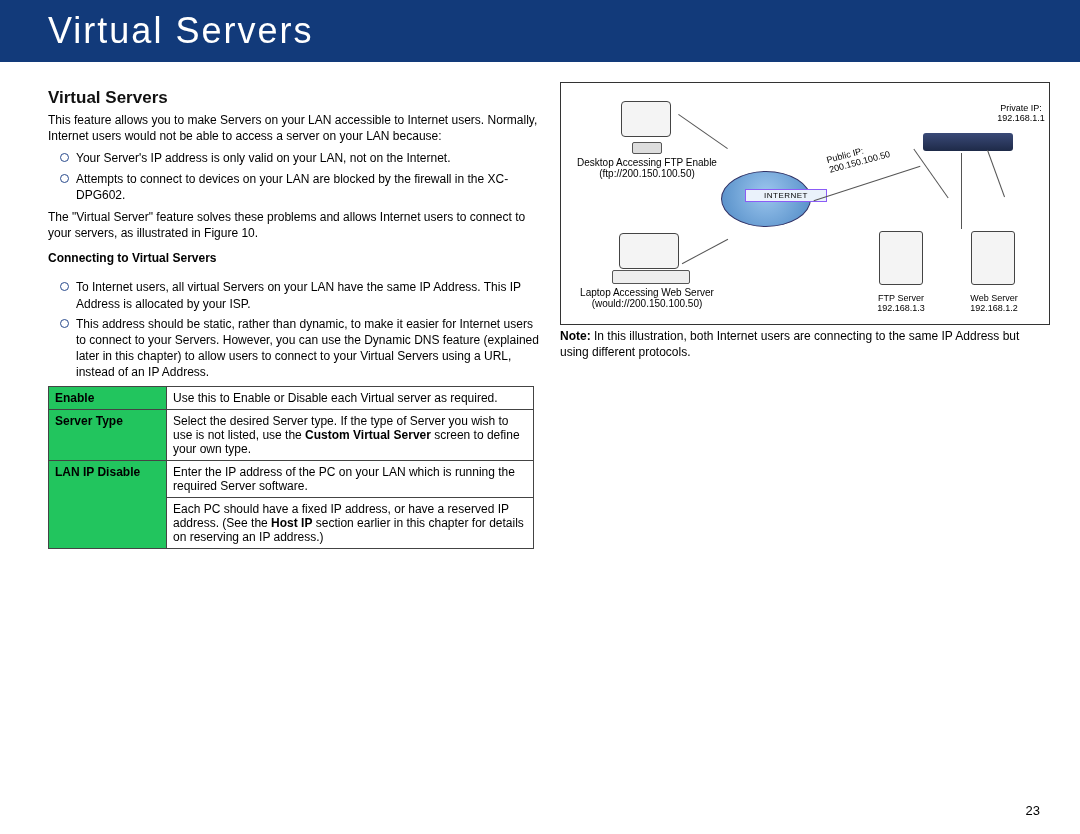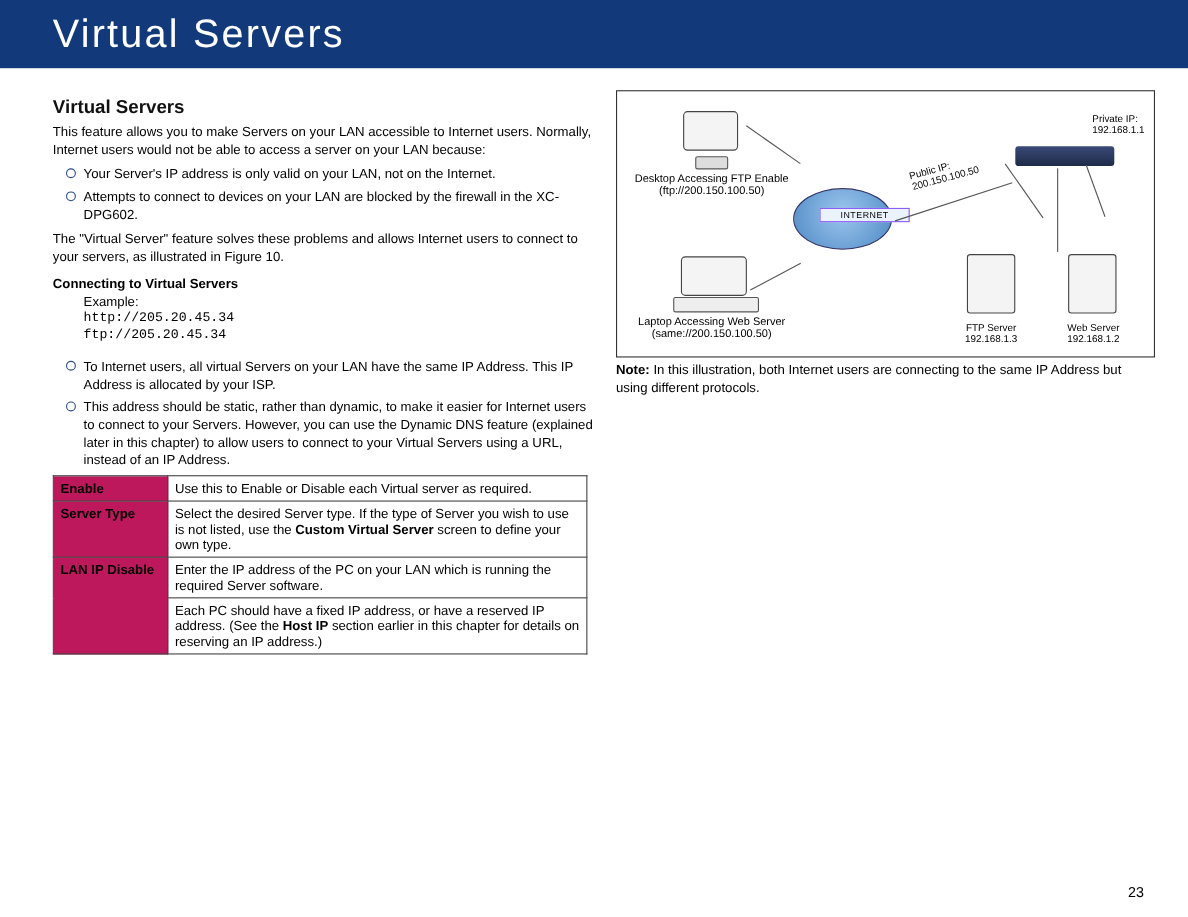--- a/index.html
+++ b/index.html
@@ -69,23 +69,23 @@
     width: 486px;
     margin-top: 6px;
     font-size: 12px;
   }
   table.settings td {
     border: 1px solid #444;
     padding: 4px 6px;
     vertical-align: top;
   }
   table.settings td.lbl {
-    background: #be185d;
+    background: #22c55e;
     font-weight: bold;
-    width: 104px;
+    width: 118px;
   }
   .fig-cap { font-size: 12px; margin-bottom: 4px; }
   .figure-box {
     border: 1px solid #333;
     height: 243px;
     width: 490px;
     position: relative;
     background: #fff;
     font-size: 10px;
   }
@@ -166,25 +166,20 @@
 
     <ul class="bullet">
       <li>Your Server's IP address is only valid on your LAN, not on the Internet.</li>
       <li>Attempts to connect to devices on your LAN are blocked by the firewall in the XC-DPG602.</li>
     </ul>
 
     <p>The "Virtual Server" feature solves these problems and allows Internet users to connect to your servers, as illustrated in Figure 10.</p>
 
     <h3 class="sub">Connecting to Virtual Servers</h3>
 
-    <div class="indent">
-      <span>Example:</span><br>
-      <span class="mono">http://205.20.45.34</span><br>
-      <span class="mono">ftp://205.20.45.34</span>
-    </div>
 
     <ul class="bullet" style="margin-top:14px;">
       <li>To Internet users, all virtual Servers on your LAN have the same IP Address. This IP Address is allocated by your ISP.</li>
       <li>This address should be static, rather than dynamic, to make it easier for Internet users to connect to your Servers. However, you can use the Dynamic DNS feature (explained later in this chapter) to allow users to connect to your Virtual Servers using a URL, instead of an IP Address.</li>
     </ul>
 
 
 
     <table class="settings">
       <tbody>
@@ -215,33 +210,33 @@
     <div class="figure-box">
       <div class="dev monitor"></div>
       <div class="lbl-text" style="left:6px; top:74px; width:160px;">
         <span>Desktop Accessing FTP Enable</span><br>
         <span>(ftp://200.150.100.50)</span>
       </div>
 
       <div class="dev laptop"></div>
       <div class="lbl-text" style="left:6px; top:204px; width:160px;">
         <span>Laptop Accessing Web Server</span><br>
-        <span>(same://200.150.100.50)</span>
+        <span>(would://200.150.100.50)</span>
       </div>
 
       <div class="cloud"></div>
       <div class="cloud-label">INTERNET</div>
 
       <div class="pub-ip">
         <span>Public IP:</span><br>
         <span>200.150.100.50</span>
       </div>
 
       <div class="router"></div>
-      <div class="lbl-text" style="left:432px; top:20px; width:56px; text-align:left; font-size:9px;">
+      <div class="lbl-text" style="left:432px; top:20px; width:56px; text-align:center; font-size:9px;">
         <span>Private IP:</span><br>
         <span>192.168.1.1</span>
       </div>
 
       <div class="dev tower ftp-srv"></div>
       <div class="lbl-text" style="left:308px; top:210px; width:64px; font-size:9px;">
         <span>FTP Server</span><br>
         <span>192.168.1.3</span>
       </div>
 

